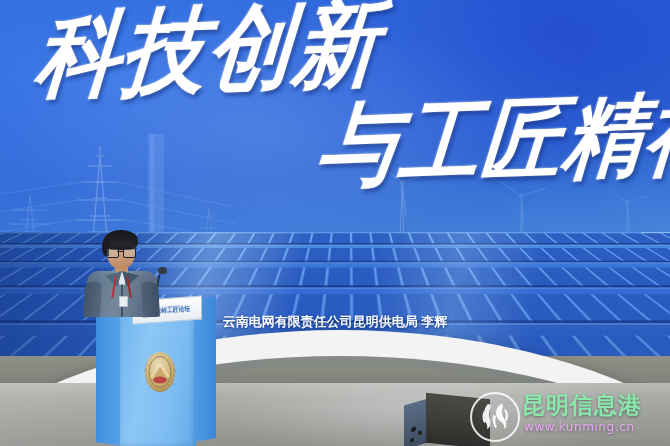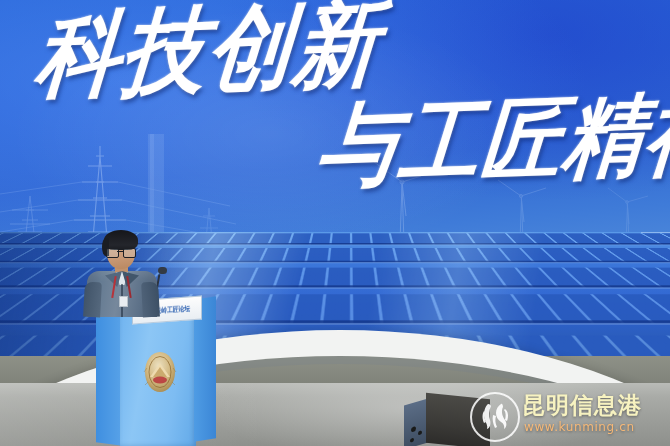--- a/index.html
+++ b/index.html
@@ -269,26 +269,26 @@
   }
   .wm-logo{
     position:absolute;left:0;top:6px;width:46px;height:46px;
     border-radius:50%;
     border:2px solid rgba(255,255,255,.92);
     display:flex;align-items:center;justify-content:center;
     overflow:hidden;
   }
   .wm-text{
     position:absolute;left:52px;top:4px;
-    color:#fef9c3;font-size:23px;font-weight:700;letter-spacing:1px;
+    color:#86efac;font-size:23px;font-weight:700;letter-spacing:1px;
     text-shadow:0 1px 3px rgba(0,0,0,.45);
   }
   .wm-url{
     position:absolute;left:54px;top:34px;
-    color:#fdba74;font-size:12px;letter-spacing:.6px;
+    color:#f0abfc;font-size:12px;letter-spacing:.6px;
     font-family:"DejaVu Sans",sans-serif;
     text-shadow:0 1px 3px rgba(0,0,0,.45);
   }
 </style>
 </head>
 <body>
 
 <div id="stage">
 
   <div class="led-screen"></div>
@@ -361,20 +361,21 @@
     </div>
     <div class="panel-sheen"></div>
     <div class="panel-dark"></div>
   </div>
 
   <div class="title-wrap">
     <div class="cal cal-line1">科技创新</div>
     <div class="cal cal-line2">与工匠精神</div>
   </div>
 
+  <div class="attrib attrib-org">云南电网有限责任公司昆明供电局  李辉</div>
   <div class="attrib attrib-date">2023年11月</div>
 
   <div class="floor-back-wall"></div>
   <div class="arc-shadow"></div>
   <div class="arc-band"></div>
   <div class="floor">
     <div class="floor-sheen"></div>
   </div>
 
   <div class="podium">

